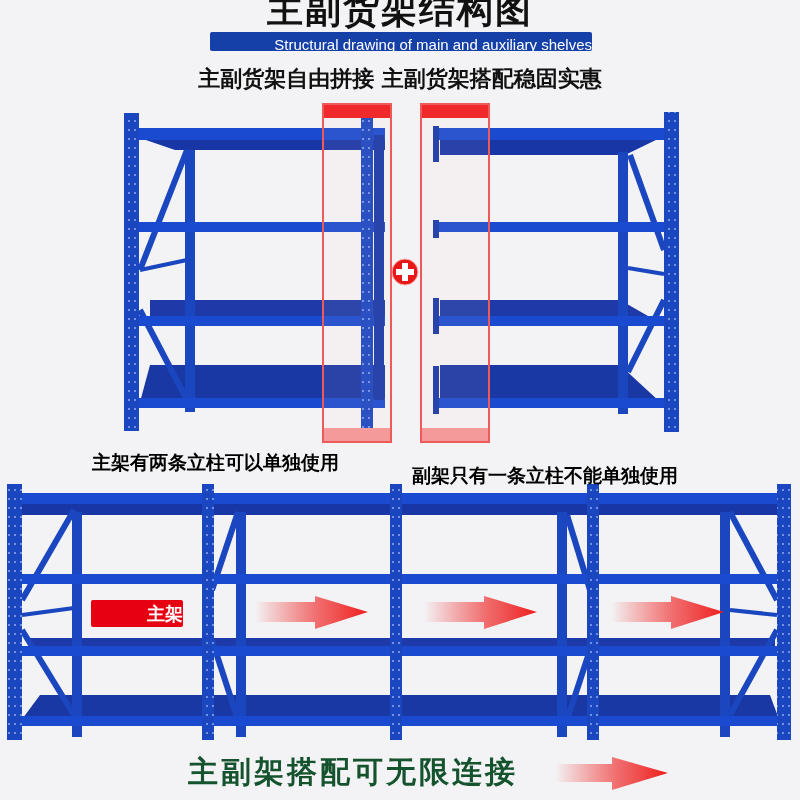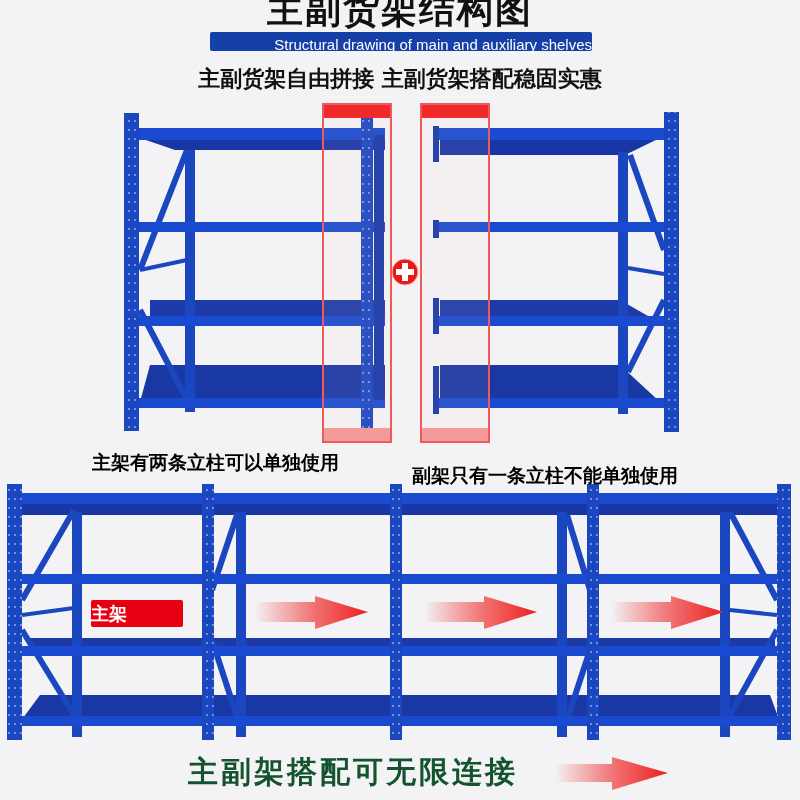--- a/index.html
+++ b/index.html
@@ -6,21 +6,21 @@
   body { width:800px; height:800px; background:#f3f3f5; position:relative; overflow:hidden;
          font-family:"DejaVu Sans", "Liberation Sans", sans-serif; }
   .abs { position:absolute; }
   .title { left:0; width:800px; top:-14px; text-align:center; font-size:36px; font-weight:bold; color:#111; letter-spacing:2px; }
   .banner { left:210px; top:32px; width:382px; height:19px; background:#1440a8; border-radius:2px;
             color:#fff; font-size:15px; line-height:26px; text-align:right; font-family:"Liberation Sans", sans-serif; }
   .subtitle { left:0; width:800px; top:64px; text-align:center; font-size:22px; font-weight:bold; color:#111; }
   .caption { top:450px; font-size:19px; font-weight:bold; color:#000000; }
   .bottom-text { left:188px; top:752px; font-size:30px; font-weight:bold; color:#14532d; letter-spacing:3px; }
   .tag { left:91px; top:600px; width:92px; height:27px; background:#e60012; border-radius:2px;
-         color:#fff; font-size:18px; font-weight:bold; text-align:left; line-height:27px; }
+         color:#fff; font-size:18px; font-weight:bold; text-align:right; line-height:27px; }
   .hl-box { border:2px solid #ee5a5a; box-sizing:border-box; background:rgba(255,200,200,0.08); }
   .hl-top { background:#f02a2a; height:13px; }
   .hl-bot { background:#f59a9a; height:13px; }
   svg { position:absolute; left:0; top:0; }
 </style>
 </head>
 <body>
 
 <div class="abs title">主副货架结构图</div>
 <div class="abs banner">Structural drawing of main and auxiliary shelves</div>

